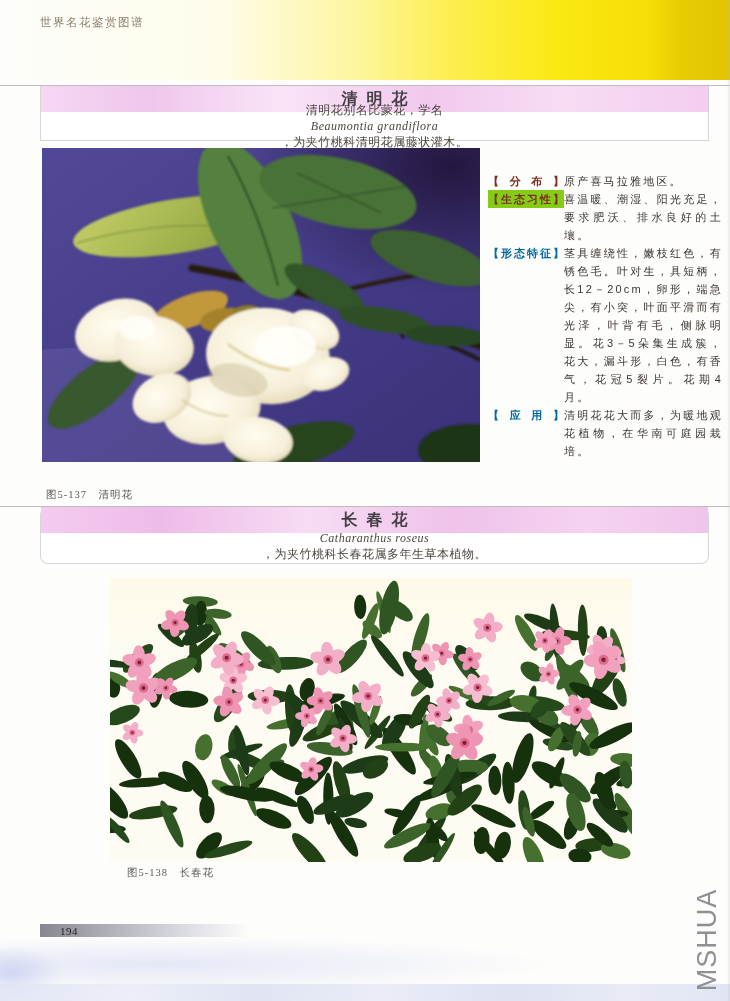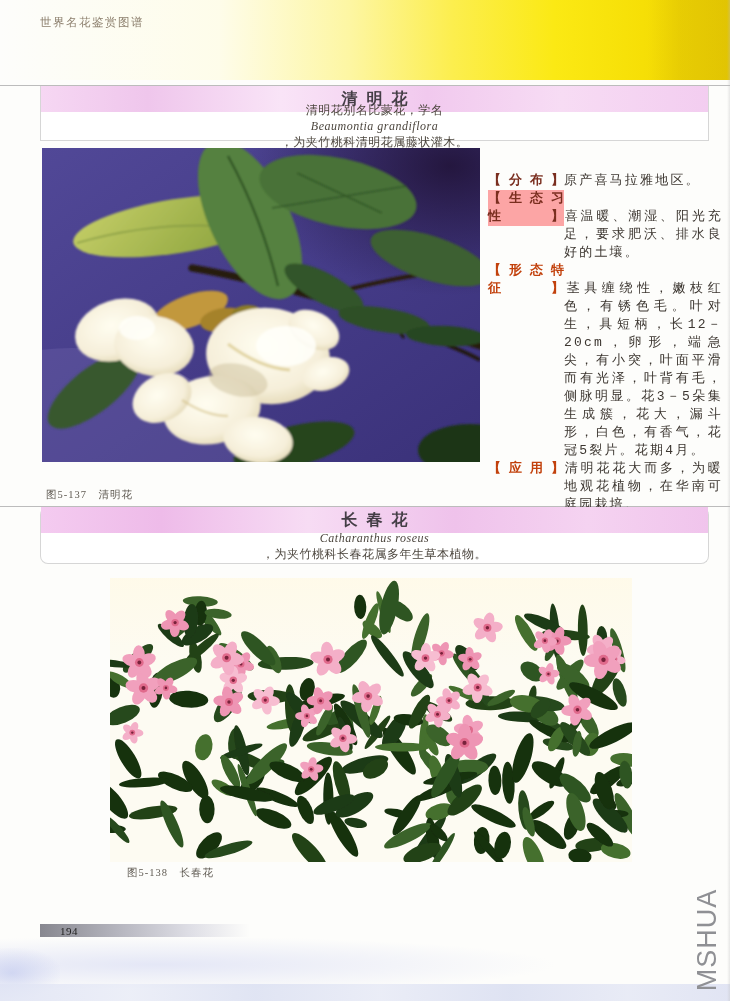--- a/index.html
+++ b/index.html
@@ -32,28 +32,28 @@
 
   
   .photo1{position:absolute;left:42px;top:148px;width:438px;height:314px;}
   .photo2{position:absolute;left:110px;top:578px;width:522px;height:284px;}
   .fig-caption{position:absolute;font-family:"Liberation Serif","DejaVu Serif",serif;
     font-size:10.5px;color:#5f5a52;letter-spacing:1px;}
   .cap-1{left:46px;top:488px;} .cap-2{left:127px;top:866px;}
 
   
   .desc-col{position:absolute;left:488px;top:172px;width:235px;
-    font-family:Liberation Mono, monospace;font-size:13px;line-height:18px;
+    font-family:Liberation Sans, sans-serif;font-size:11px;line-height:18px;
     color:#3c3630;letter-spacing:2.2px;text-align:justify;}
   .entry{padding-left:76px;text-indent:-76px;}
   .entry-label{display:inline-block;width:76px;text-indent:0;font-weight:bold;
     text-align:justify;text-align-last:justify;letter-spacing:0;}
   .entry-label.red{color:#7a2e1f;}
-  .entry-label.red-highlight{color:#7a2e1f;background:#fca5a5;}
-  .entry-label.plain{color:#c2410c;}
+  .entry-label.red-highlight{color:#7a2e1f;background:#84cc16;}
+  .entry-label.plain{color:#0369a1;}
 
   
   .page-num-bar{position:absolute;left:40px;top:924px;width:210px;height:13px;
     background:linear-gradient(to right,#87878f 0%,#b9b9c2 40%,#dfdfe6 72%,rgba(255,255,255,0) 100%);
     display:flex;align-items:center;}
   .page-num{font-size:11px;color:#222;padding-left:20px;letter-spacing:.5px;
     font-family:"Liberation Serif","DejaVu Serif",serif;}
   .wash-a{position:absolute;left:0;top:936px;width:560px;height:52px;
     background:radial-gradient(ellipse at 28% 55%,rgba(198,204,240,.45),rgba(198,204,240,0) 70%);}
   .wash-b{position:absolute;left:0;top:948px;width:60px;height:50px;

